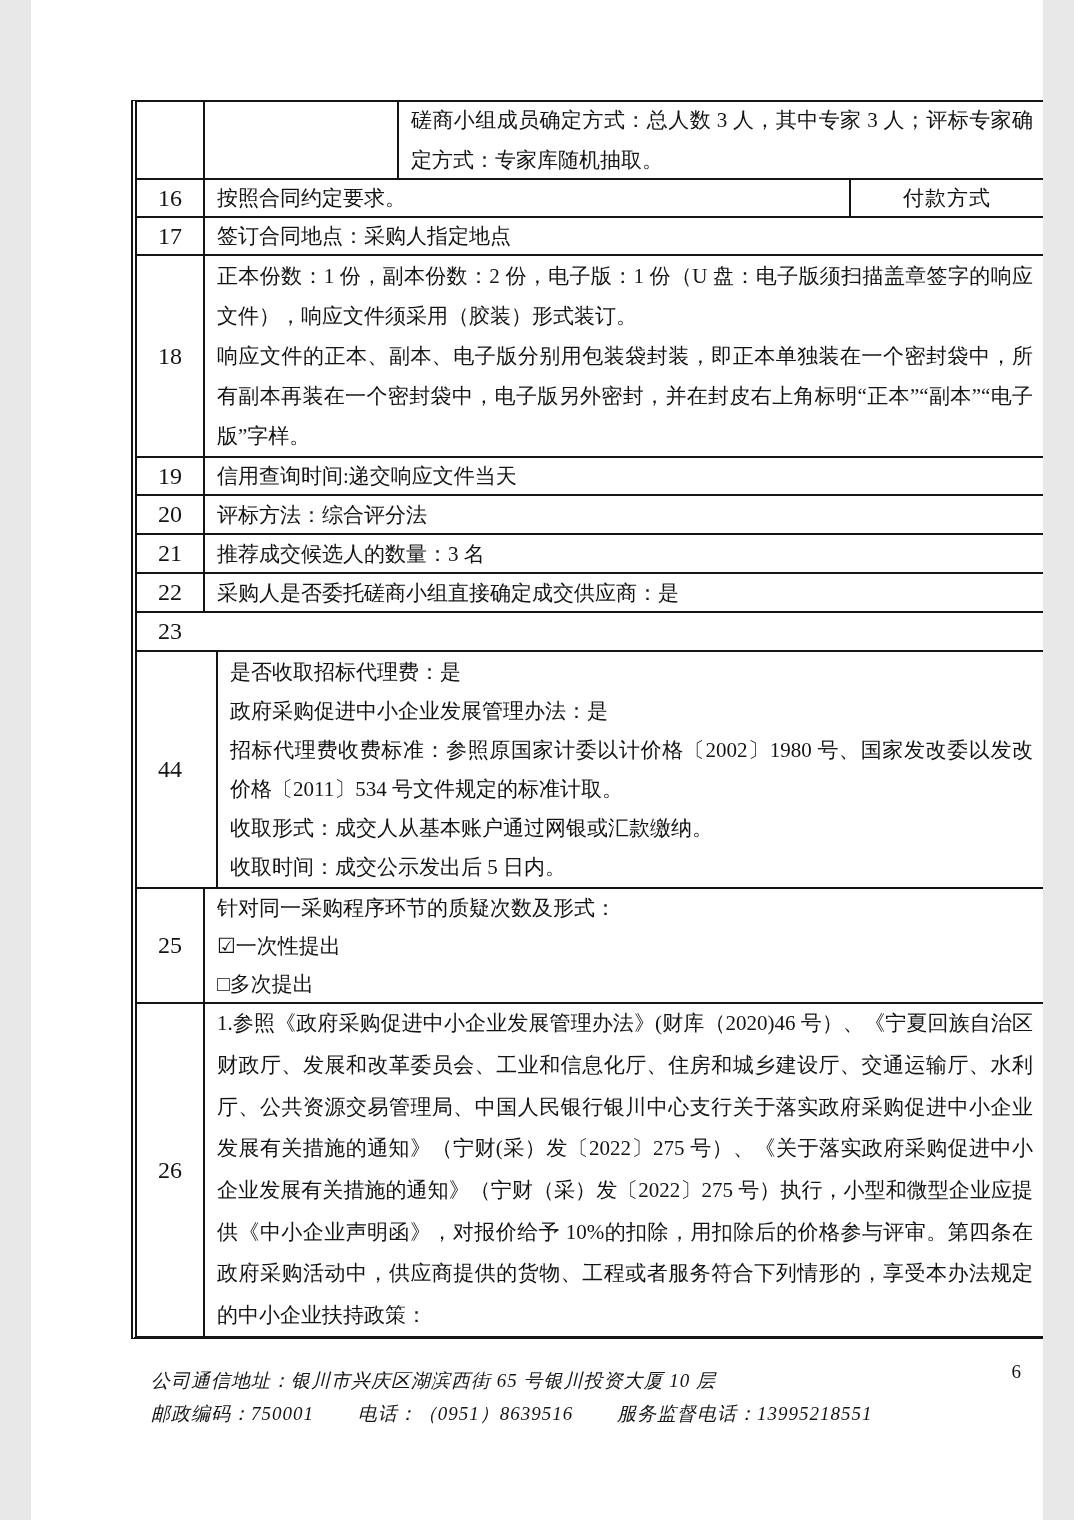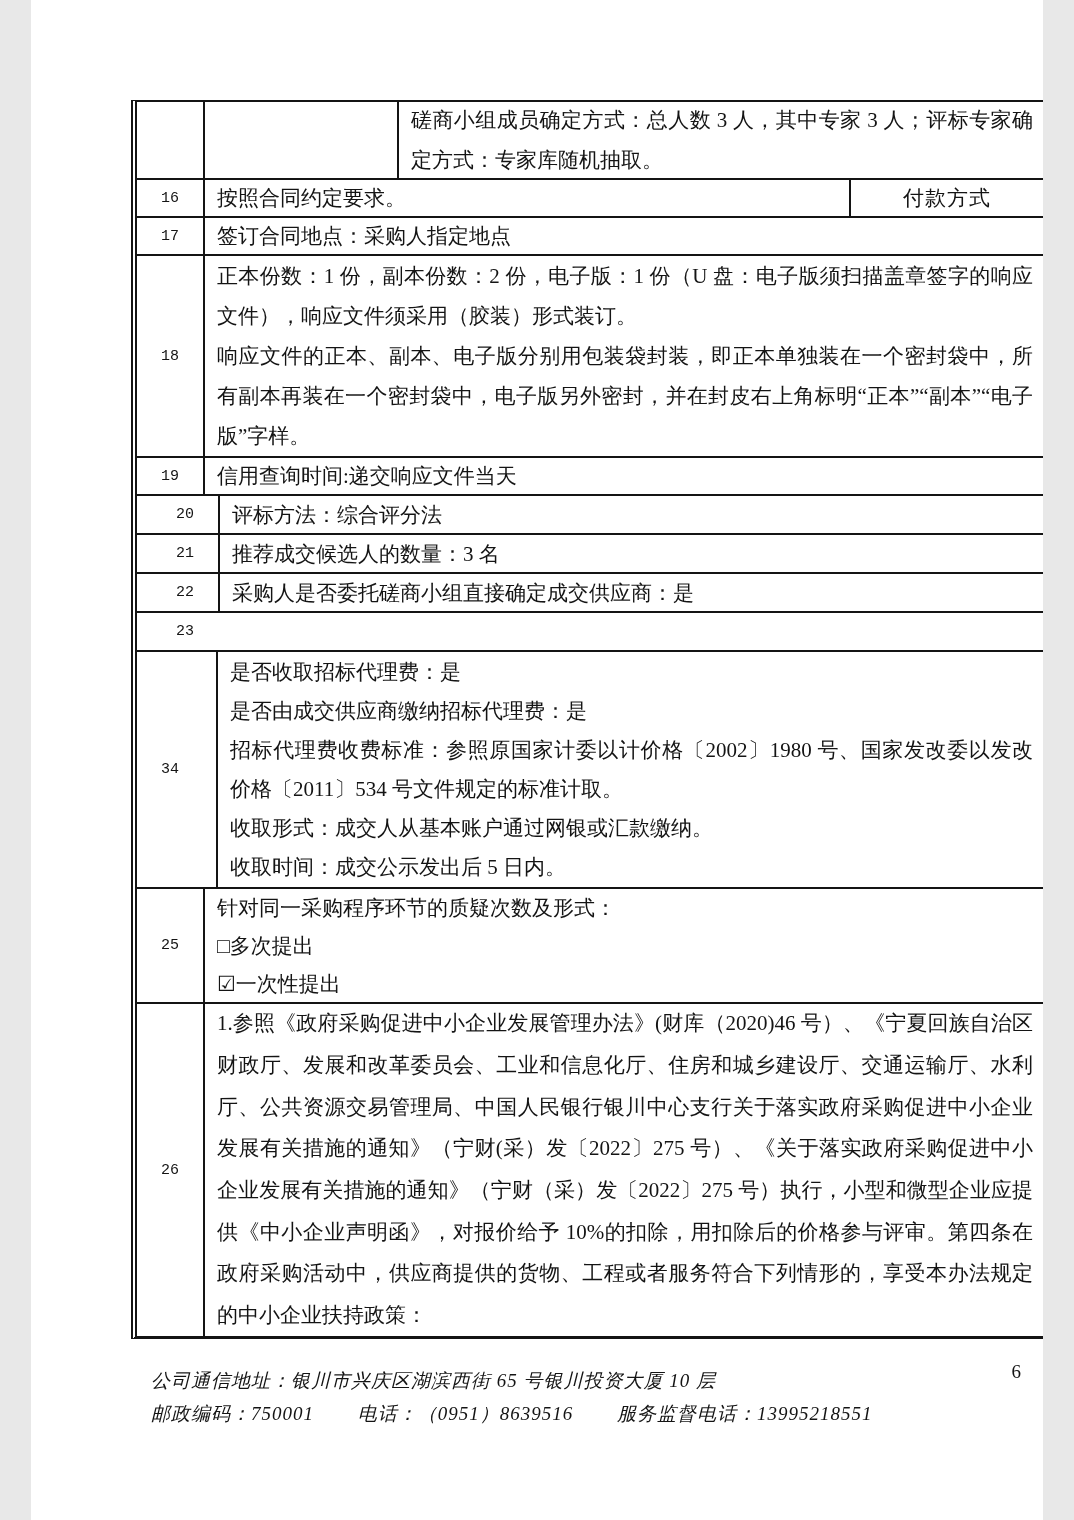--- a/index.html
+++ b/index.html
@@ -21,42 +21,41 @@
     border-right:6px double #141414;
     border-top:2px solid #141414;
     border-bottom:3px solid #141414;
   }
   .trow { display:flex; align-items:stretch; }
   .trow + .trow { border-top:2px solid #141414; }
   .cell { overflow:hidden; }
   .c-num {
     flex:none; width:66px;
     display:flex; align-items:center; justify-content:center;
-    font-size:15px;
-    font-family:Liberation Mono, monospace;
+    font-size:24px;
   }
   .c-label {
     flex:none; width:194px;
     border-left:2px solid #141414;
     display:flex; align-items:center; justify-content:center;
     font-size:21px; letter-spacing:1px;
   }
   .c-content {
     flex:1 1 auto;
     border-left:2px solid #141414;
     padding:0 10px 0 12px;
     font-size:21px;
     line-height:40px;
     display:flex; flex-direction:column; justify-content:center;
     text-align:justify;
   }
   .c-content p { margin:0; }
   .h-cont  { height:76px;  }
   .h-line  { height:38px;  }
-  .h-line2 { height:39px;padding-left:15px;  }
+  .h-line2 { height:39px;  }
   .h-r18   { height:202px; }
   .h-r24   { height:237px; }
   .h-r24 .c-content { line-height:39px;margin-left:13px; }
   .h-r25   { height:115px; }
   .h-r25 .c-content { line-height:38px; }
   .h-r26   { height:334px; }
   .h-r26 .c-content { line-height:41.7px; }
   .footer {
     position:absolute;
     left:100px; top:1368px;
@@ -141,36 +140,36 @@
       <div class="cell c-content">
         <p>采购人是否委托磋商小组直接确定成交供应商：是</p>
       </div>
     </div>
 
     <div class="trow h-line2">
       <div class="cell c-num">23</div>
     </div>
 
     <div class="trow h-r24">
-      <div class="cell c-num">34</div>
+      <div class="cell c-num">44</div>
       <div class="cell c-content">
         <p>是否收取招标代理费：是</p>
-        <p>是否由成交供应商缴纳招标代理费：是</p>
+        <p>政府采购促进中小企业发展管理办法：是</p>
         <p>招标代理费收费标准：参照原国家计委以计价格〔2002〕1980 号、国家发改委以发改价格〔2011〕534 号文件规定的标准计取。</p>
         <p>收取形式：成交人从基本账户通过网银或汇款缴纳。</p>
         <p>收取时间：成交公示发出后 5 日内。</p>
       </div>
     </div>
 
     <div class="trow h-r25">
       <div class="cell c-num">25</div>
       <div class="cell c-content">
         <p>针对同一采购程序环节的质疑次数及形式：</p>
+        <p>☑一次性提出</p>
         <p>□多次提出</p>
-        <p>☑一次性提出</p>
       </div>
     </div>
 
     <div class="trow h-r26">
       <div class="cell c-num">26</div>
       <div class="cell c-content">
         <p>1.参照《政府采购促进中小企业发展管理办法》(财库（2020)46 号）、《宁夏回族自治区财政厅、发展和改革委员会、工业和信息化厅、住房和城乡建设厅、交通运输厅、水利厅、公共资源交易管理局、中国人民银行银川中心支行关于落实政府采购促进中小企业发展有关措施的通知》（宁财(采）发〔2022〕275 号）、《关于落实政府采购促进中小企业发展有关措施的通知》（宁财（采）发〔2022〕275 号）执行，小型和微型企业应提供《中小企业声明函》，对报价给予 10%的扣除，用扣除后的价格参与评审。第四条在政府采购活动中，供应商提供的货物、工程或者服务符合下列情形的，享受本办法规定的中小企业扶持政策：</p>
       </div>
     </div>
 

